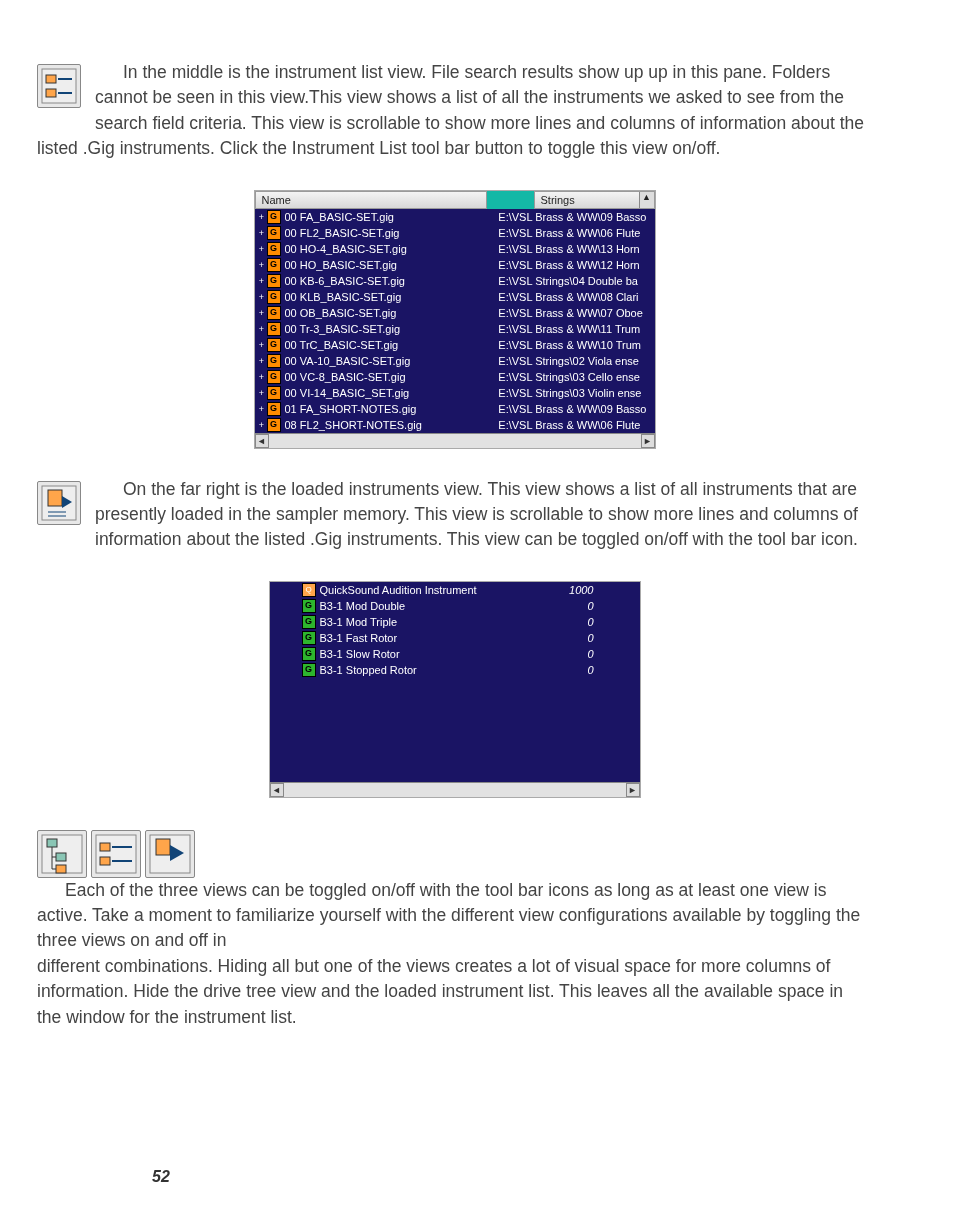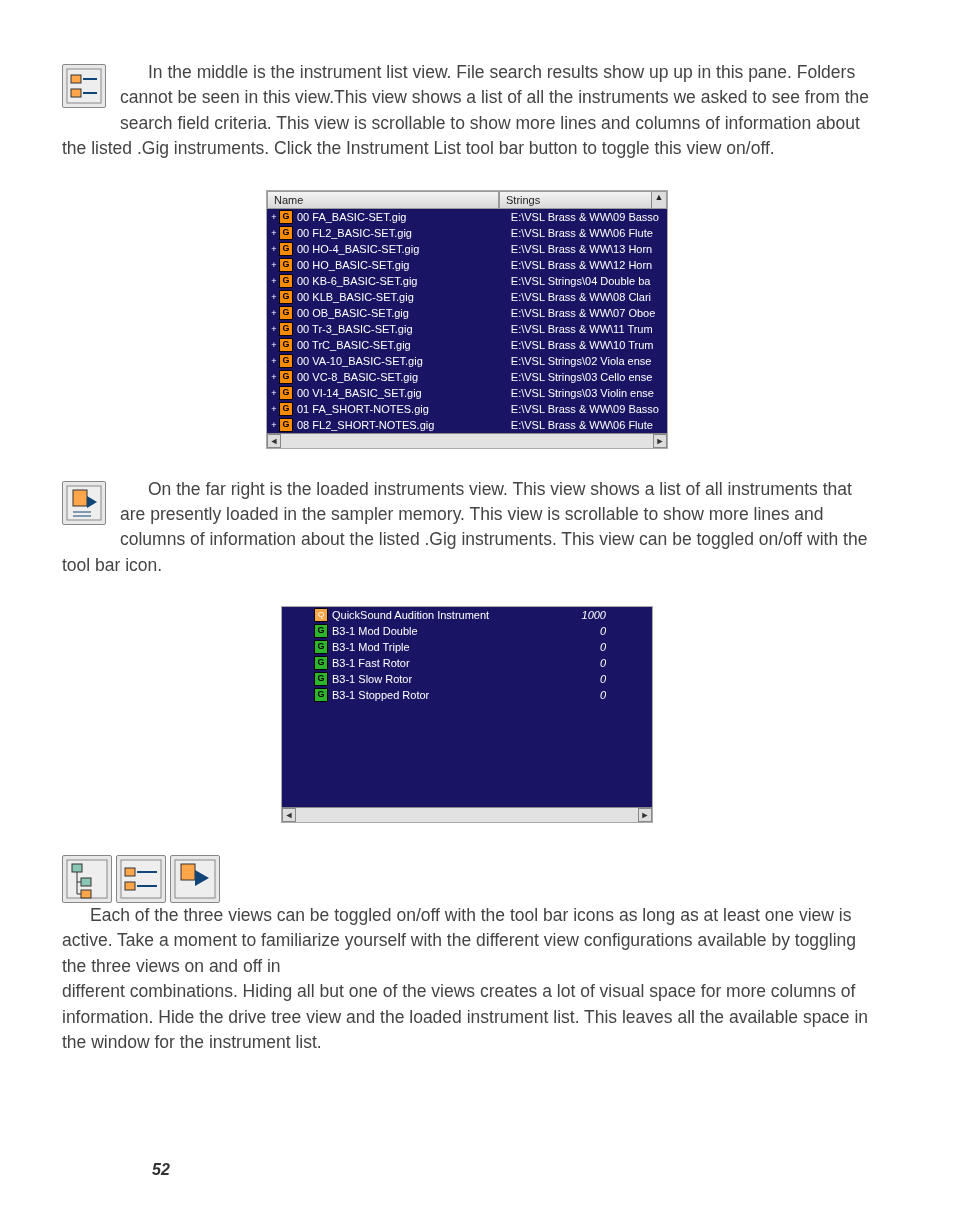--- a/index.html
+++ b/index.html
@@ -6,21 +6,21 @@
     margin: 0;
     padding: 0;
     background: #fff;
     font-family: "Myriad Pro", "Segoe UI", Arial, sans-serif;
     color: #333;
   }
   .page {
     width: 954px;
     height: 1227px;
     box-sizing: border-box;
-    padding: 60px 82px 40px 62px;
+    padding: 60px 82px 40px 37px;
     position: relative;
   }
   .block {
     margin-bottom: 28px;
   }
   .block .body {
     font-size: 17.5px;
     line-height: 1.45;
     color: #444;
   }
@@ -45,20 +45,21 @@
     margin: 10px auto 28px auto;
     border: 1px solid #aaa;
   }
   .fig1 { width: 400px; }
   .fig2 { width: 370px; }
   .fig-head {
     display: flex;
     background: #14b8a6;
     font-size: 11px;
     color: #222;
+    gap: 47px;
   }
   .fig-head .col {
     padding: 2px 6px;
     border: 1px solid #9a9a9a;
     box-sizing: border-box;
     background: linear-gradient(#f4f4f4,#d8d8d8);
   }
   .fig1 .col.name  { flex: 0 0 58%; }
   .fig1 .col.folder{ flex: 1; position:relative;}
   .fig2 .col.fx   { flex: 0 0 30px; text-align:center;}
@@ -116,21 +117,21 @@
     float:left;
     margin-right:14px;
     margin-top:4px;
     display:flex;
     gap:4px;
   }
   .toolbar-strip .icon-box{width:48px;height:46px;}
   
   .page-num{
     position:absolute;
-    bottom:48px;
+    bottom:41px;
     left:152px;
     font-style:italic;
     font-weight:bold;
     font-size:16px;
     color:#333;
     margin-top:38px;
   }
 </style>
 </head>
 <body>

